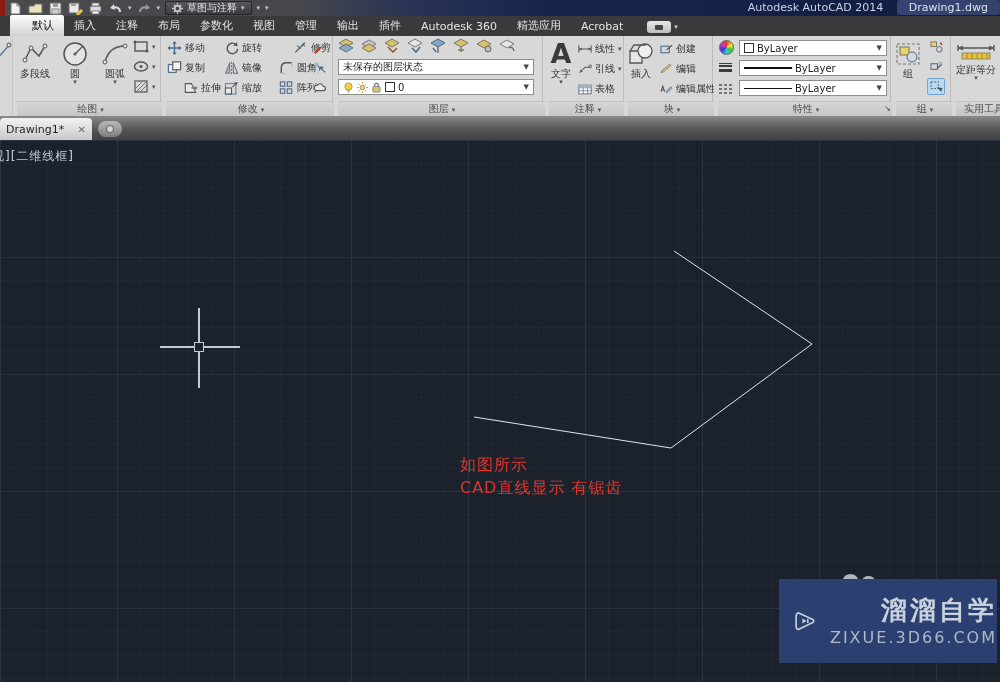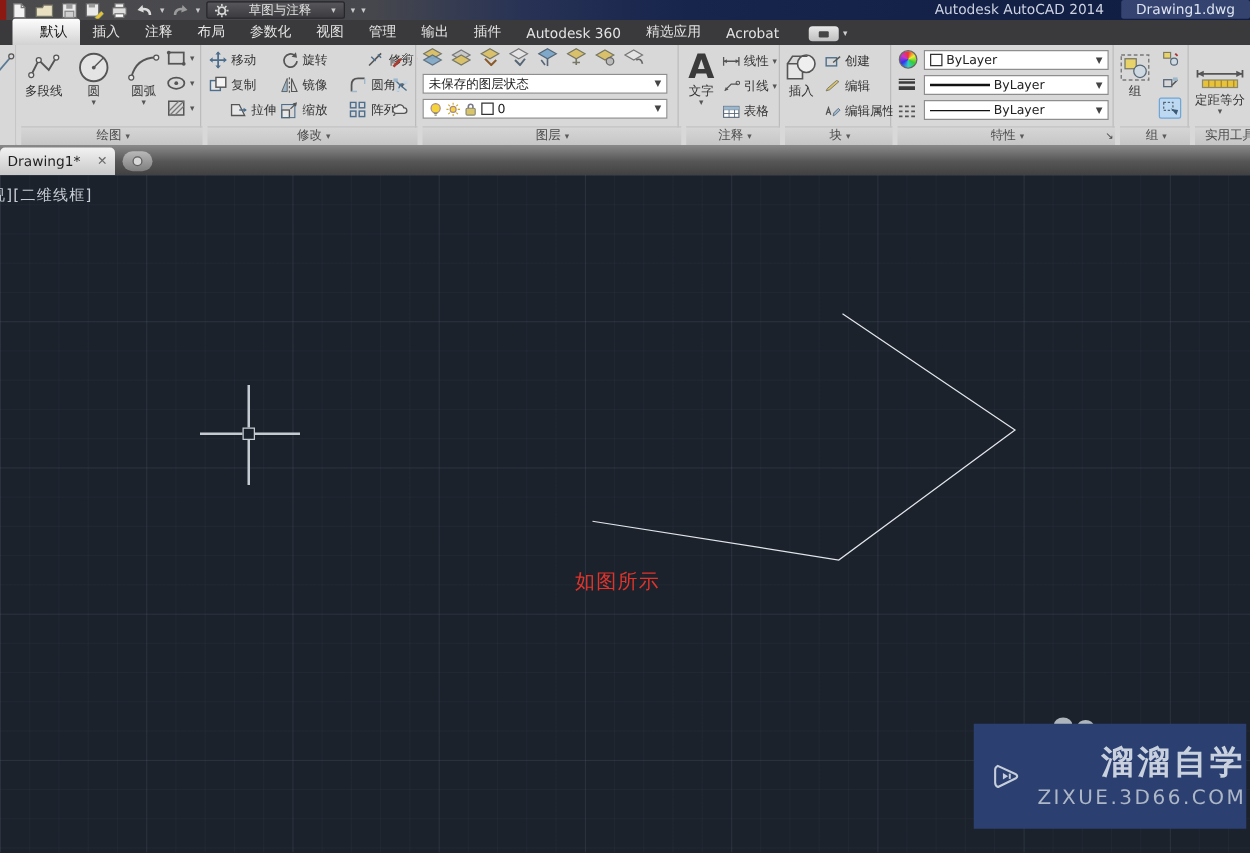--- a/index.html
+++ b/index.html
@@ -7,21 +7,21 @@
               font-family:"DejaVu Sans","Liberation Sans",sans-serif; }
   #app { position:relative; width:1000px; height:682px; }
 
   
   .titlebar { position:absolute; left:0; top:0; width:1000px; height:16px;
     background:linear-gradient(90deg,#4b4b4d 0,#46474d 30%,#273255 42%,#17244c 55%,#101d42 100%); }
   .appbtn-sliver { position:absolute; left:0; top:0; width:5px; height:16px; background:#8c1a12; }
   .qat { position:absolute; left:8px; top:1px; height:14px; display:flex; align-items:center; gap:5px; }
   .qico { width:15px; height:13px; display:inline-block; }
   .qcaret { color:#c9c9c9; font-size:7px; line-height:13px; }
-  .ws-pill { display:flex; align-items:center; gap:16px; height:14px; padding:0 6px;
+  .ws-pill { display:flex; align-items:center; gap:4px; height:14px; padding:0 6px;
     background:linear-gradient(#57575b,#3c3c40); border:1px solid #26262a; border-radius:2px;
     color:#e2e2e2; font-size:10px; white-space:nowrap; }
   .title-text { position:absolute; top:1px; left:0; width:1000px; text-align:right;
     font-size:11px; color:#cdd3e2; white-space:nowrap; }
   .title-text .app { padding:0 10px; }
   .doc-pill { background:rgba(110,130,185,.38); padding:1px 12px; border-radius:2px; color:#dfe4f0; }
 
   
   .tabrow { position:absolute; left:0; top:16px; width:1000px; height:20px; background:#3a3a3c;
     display:flex; align-items:flex-end; padding-left:10px; }
@@ -526,21 +526,21 @@
       <div class="tinybtn hl" style="left:35px;top:42px;">
         <svg width="13" height="12" viewBox="0 0 14 13">
             <rect x="1" y="1" width="8" height="7" fill="none" stroke="#567" stroke-width="1.1" stroke-dasharray="2 1.5"></rect>
             <path d="M7 6l5 6 1.5-4.5L9 7z" fill="#3b5a74"></path>
           </svg>
       </div>
       <div class="ptitle"><span>组</span> <span class="pcaret">▾</span></div>
     </div>
 
     <div class="panel" style="left:952px;width:48px;border-right:none;">
-      <div class="bigbtn" style="left:2px;top:15px;width:44px;text-align:center;">
+      <div class="bigbtn" style="left:2px;top:4px;width:44px;text-align:center;">
         <div class="bicon" style="height:24px;">
             <svg width="40" height="18" viewBox="0 0 40 18">
               <path d="M2 5h36" stroke="#555" stroke-width="1.4"></path>
               <path d="M2 2v6M38 2v6" stroke="#555" stroke-width="1.4"></path>
               <path d="M2 5l5-2.5v5zM38 5l-5-2.5v5z" fill="#555"></path>
               <rect x="6" y="10" width="28" height="6" fill="#e8c33a" stroke="#887"></rect>
               <path d="M11 10v6M16 10v6M21 10v6M26 10v6M31 10v6" stroke="#a8862a" stroke-width="1"></path>
             </svg>
           </div>
         <div>定距等分</div>
@@ -565,20 +565,21 @@
 
     <svg id="geom" width="1000" height="542" viewBox="0 0 1000 542">
       <polyline fill="none" stroke="#e2e5ea" stroke-width="1" points="674,111 812,204 671,308 474,277"></polyline>
     </svg>
 
     <div class="ch-h"></div>
     <div class="ch-v"></div>
     <div class="pickbox"></div>
 
     <div class="note" style="top: 315px; color: rgb(224, 52, 43);">如图所示</div>
+    <div class="note" style="top: 338px; color: rgb(224, 52, 43);">CAD直线显示 有锯齿</div>
 
     <div class="dotpair" style="left:843px;top:431px;">
       <span style="width:15px;height:12px;"></span><span style="width:13px;height:10px;margin-left:4px;"></span>
     </div>
 
     <div class="watermark" style="background: rgb(43, 64, 112);">
       <svg width="46" height="46" viewBox="0 0 48 48">
         <path d="M10 8 Q6 10 6 14 L6 34 Q6 39 10.5 40.5 L38 27 Q42 24 38 21 Z" fill="none" stroke="#c7cedb" stroke-width="3.2" stroke-linejoin="round"></path>
         <path d="M18 19l8 5-8 5z" fill="#c7cedb"></path>
         <rect x="27" y="20" width="3" height="8" fill="#c7cedb"></rect>

